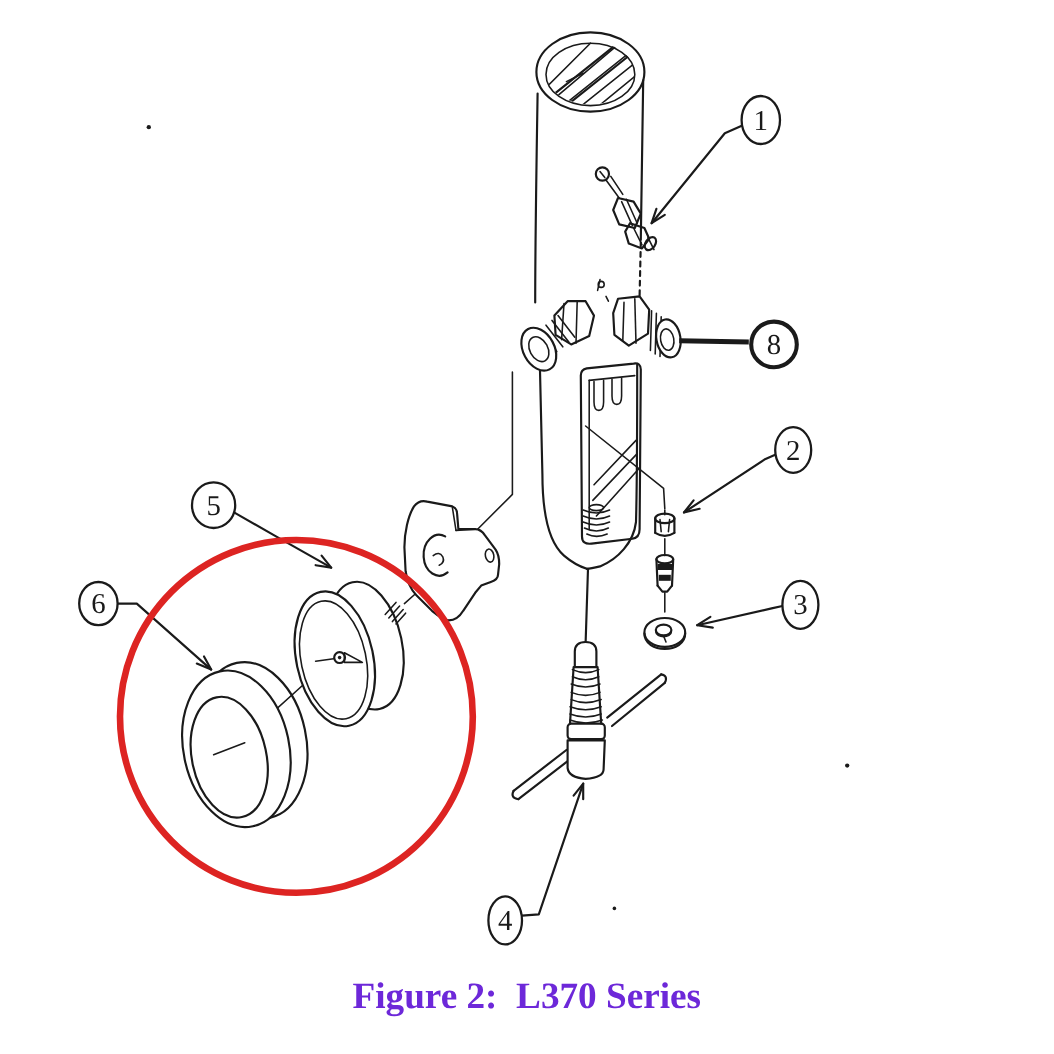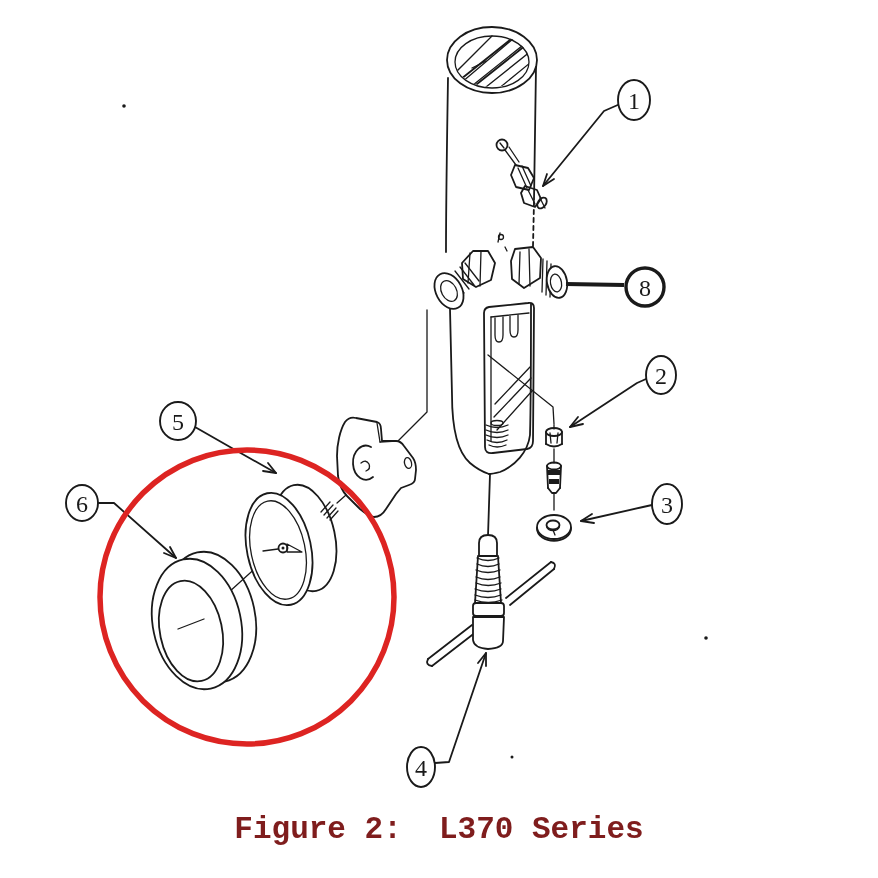--- a/index.html
+++ b/index.html
@@ -15,21 +15,21 @@
   .ln{stroke:var(--line);fill:none;stroke-width:1.8;stroke-linecap:round;stroke-linejoin:round;}
   .thin{stroke:var(--line);fill:none;stroke-width:1.3;stroke-linecap:round;stroke-linejoin:round;}
   .wfill{stroke:var(--line);fill:var(--bg);stroke-width:1.8;stroke-linejoin:round;}
   .dark{fill:var(--line);stroke:none;}
   .balloon{stroke:var(--line);fill:var(--bg);stroke-width:1.9;}
   .balloon-bold{stroke:var(--line);fill:var(--bg);stroke-width:3.4;}
   .callout-num{fill:var(--line);stroke:none;font-family:"Liberation Serif",serif;font-size:24px;
                text-anchor:middle;dominant-baseline:central;}
   .red{stroke:var(--highlight);fill:none;stroke-width:5.5;}
   .caption{position:absolute;left:0;right:0;top:812px;text-align:center;
-           font-family:Liberation Mono, monospace;font-weight:bold;font-size:31px;color:#7f1d1d;
+           font-family:Liberation Serif, serif;font-weight:bold;font-size:31px;color:#6d28d9;
            white-space:pre;}
 </style>
 </head>
 <body>
 
 <div class="stage">
 <svg width="878" height="878" viewBox="0 0 878 878">
 
   <defs>
     <clipPath id="topClip">

